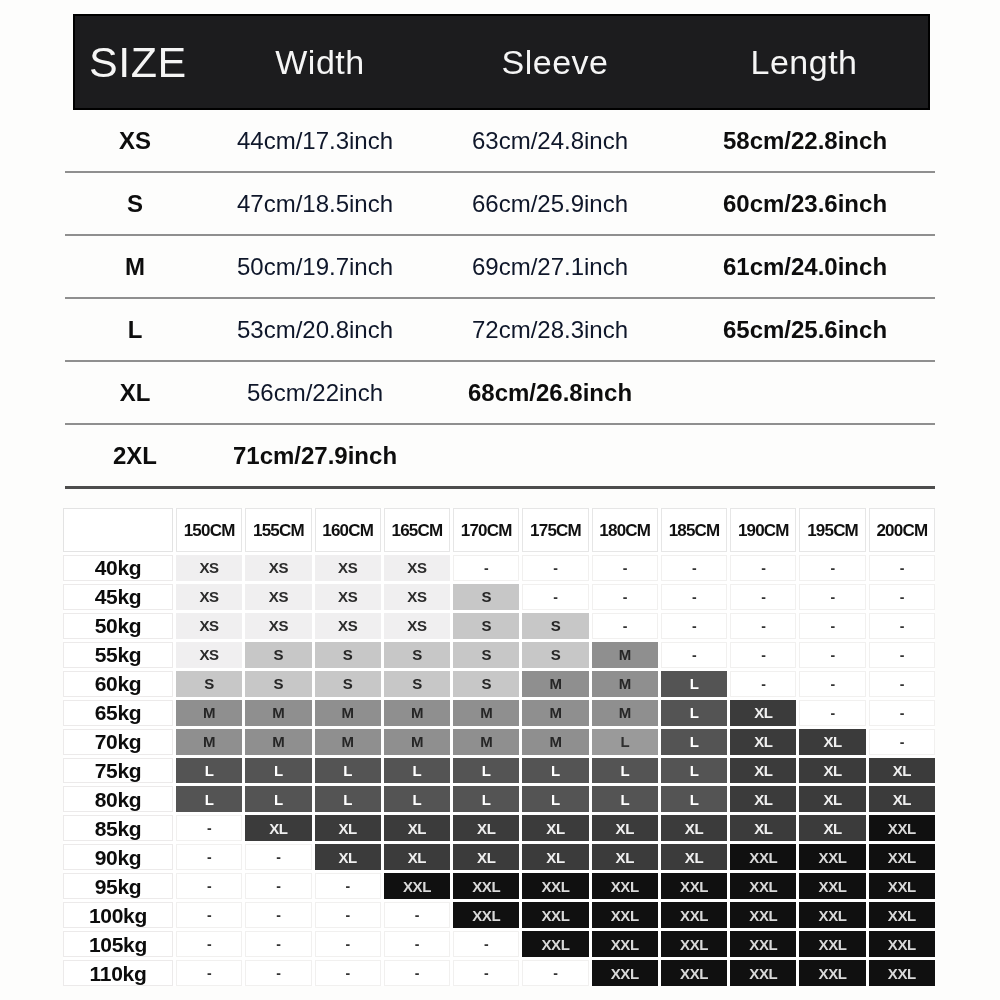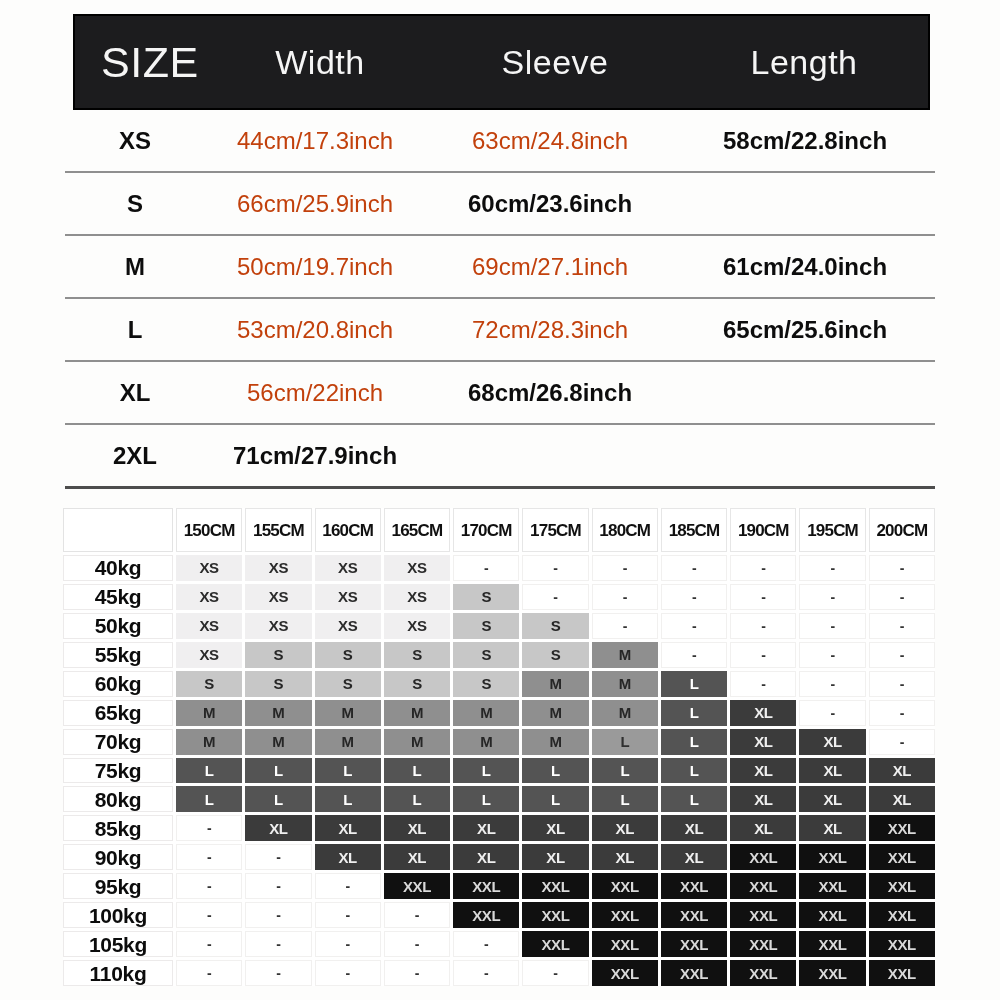--- a/index.html
+++ b/index.html
@@ -12,28 +12,28 @@
   .spec-header-bar{
     position:absolute;left:73px;top:14px;width:853px;height:92px;
     border:2px solid #000;
     display:grid;grid-template-columns:135px 220px 250px 248px;
     align-items:center;
   }
   .spec-header-bar .hcell{
     text-align:center;color:#f5f5f5;font-size:34px;font-weight:400;
     letter-spacing:0.5px;
   }
-  .spec-header-bar .hcell.size-h{font-size:43px;padding-left:26px;text-align:left;}
+  .spec-header-bar .hcell.size-h{font-size:43px;padding-left:14px;text-align:left;}
   .spec-rows{position:absolute;left:65px;top:110px;width:870px;}
   .spec-row{
     height:61px;display:grid;grid-template-columns:140px 220px 250px 260px;
     align-items:center;border-bottom:2px solid #8f8f8f;
   }
   .spec-row:last-child{border-bottom:3px solid #4d4d4d;}
-  .spec-row .cell{text-align:center;font-size:24px;color:#c2410c;}
+  .spec-row .cell{text-align:center;font-size:24px;color:#0f172a;}
   .spec-row .cell.size-c{font-weight:700;color:#0d0d0d;}
   .spec-row .cell.sleeve-c{font-weight:700;color:#0d0d0d;}
   
   .fit-matrix{
     position:absolute;left:63px;top:508px;width:872px;height:478px;
     display:grid;
     grid-template-columns:110px repeat(11, 1fr);
     grid-template-rows:44px repeat(15, 1fr);
     gap:3px;
     background:#ffffff;
@@ -66,20 +66,21 @@
 
 <div class="spec-rows" id="spec-rows">
     <div class="spec-row">
       <div class="cell size-c">XS</div>
       <div class="cell width-c">44cm/17.3inch</div>
       <div class="cell length-c">63cm/24.8inch</div>
       <div class="cell sleeve-c">58cm/22.8inch</div>
     </div>
     <div class="spec-row">
       <div class="cell size-c">S</div>
+      <div class="cell width-c">47cm/18.5inch</div>
       <div class="cell length-c">66cm/25.9inch</div>
       <div class="cell sleeve-c">60cm/23.6inch</div>
     </div>
     <div class="spec-row">
       <div class="cell size-c">M</div>
       <div class="cell width-c">50cm/19.7inch</div>
       <div class="cell length-c">69cm/27.1inch</div>
       <div class="cell sleeve-c">61cm/24.0inch</div>
     </div>
     <div class="spec-row">

